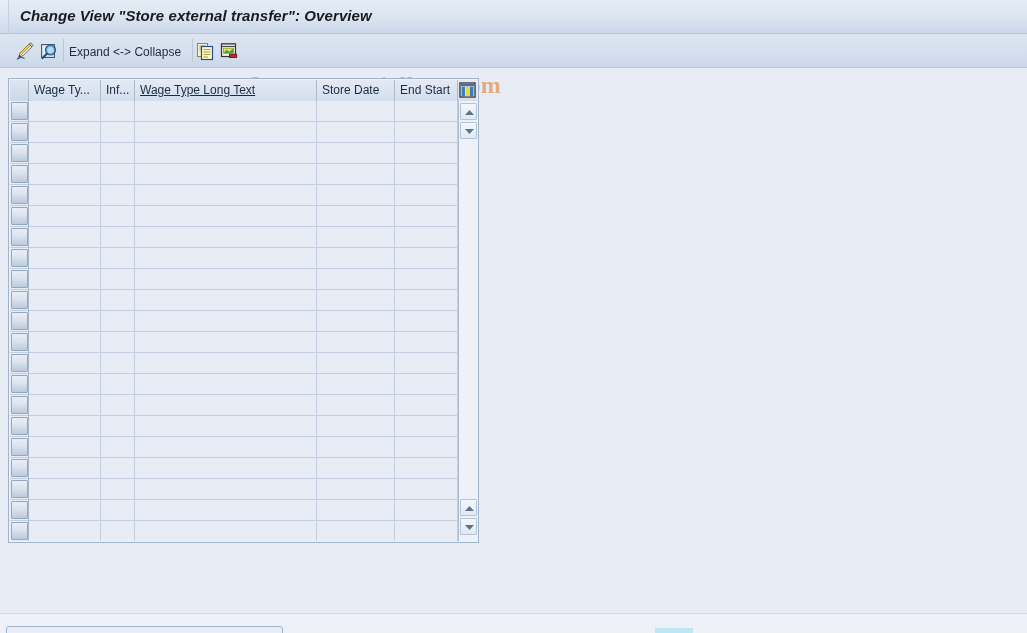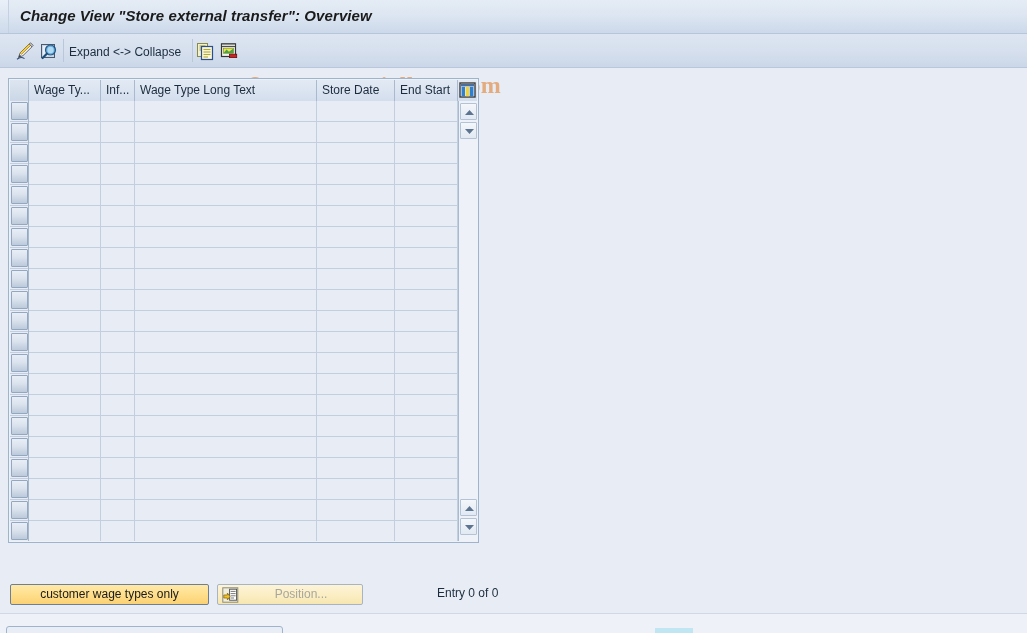--- a/index.html
+++ b/index.html
@@ -344,21 +344,21 @@
   <div class="grid-wrap">
     <div class="grid-inner">
 
       <div class="hdr">
         <div class="hdr-corner"></div>
 
         <div class="hdr-cell" style="left:19px;  width:72px;">Wage Ty...</div>
 
         <div class="hdr-cell" style="left:91px;  width:34px;">Inf...</div>
 
-        <div class="hdr-cell" style="left:125px; width:182px;">Wage Type Long Text</div>
+        <div class="hdr-cell" style="left:125px; width:182px;text-decoration:underline;">Wage Type Long Text</div>
 
         <div class="hdr-cell" style="left:307px; width:78px;">Store Date</div>
 
         <div class="hdr-cell" style="left:385px; width:63px;">End Start</div>
 
         <div class="hdr-cfg">
           <svg width="17" height="17" viewBox="0 0 17 17" style="position:absolute;left:1px;top:2px;">
             <rect x="1" y="1" width="15" height="14" fill="#ffffff" stroke="#3a3a3a" stroke-width="1.4"></rect>
             <rect x="2" y="2" width="13" height="2.4" fill="#4a6f9e"></rect>
             <rect x="2.5" y="4.8" width="3.6" height="9.5" fill="#2f7fd0"></rect>
@@ -582,39 +582,18 @@
         <div class="sb-btn bot2">
           <svg width="11" height="7" viewBox="0 0 11 7">
               <path d="M5.5 6 L1 1 L10 1 Z" fill="#5d7491"></path>
             </svg>
         </div>
       </div>
 
     </div>
   </div>
 
-  <div class="btnbar">
-
-    <div class="btn-yellow">customer wage types only</div>
-
-    <div class="btn-position">
-      <span class="pos-icon">
-        <svg width="17" height="16" viewBox="0 0 17 16">
-          <rect x="0.8" y="0.8" width="15" height="14.4" fill="#f0eedd" stroke="#8c8c7a" stroke-width="1"></rect>
-          <rect x="7.6" y="2.2" width="7" height="11" fill="#ffffff" stroke="#4a4a4a" stroke-width="0.9"></rect>
-          <line x1="8.6" y1="4.4" x2="13.6" y2="4.4" stroke="#6a6a6a" stroke-width="0.9"></line>
-          <line x1="8.6" y1="6.6" x2="13.6" y2="6.6" stroke="#6a6a6a" stroke-width="0.9"></line>
-          <line x1="8.6" y1="8.8" x2="13.6" y2="8.8" stroke="#6a6a6a" stroke-width="0.9"></line>
-          <line x1="8.6" y1="11" x2="12" y2="11" stroke="#6a6a6a" stroke-width="0.9"></line>
-          <path d="M1.8 8 L5.4 8 L5.4 6 L8 9.5 L5.4 13 L5.4 11 L1.8 11 Z" fill="#f2c21e" stroke="#8a6a10" stroke-width="0.8"></path>
-        </svg>
-      </span>
-      <span class="pos-label">Position...</span>
-    </div>
-
-    <div class="entry-text">Entry 0 of 0</div>
-  </div>
 
   <div class="bottom-strip"></div>
   <div class="cut-box"></div>
   <div class="cut-cyan"></div>
 
 </div>
 
 </body></html>

